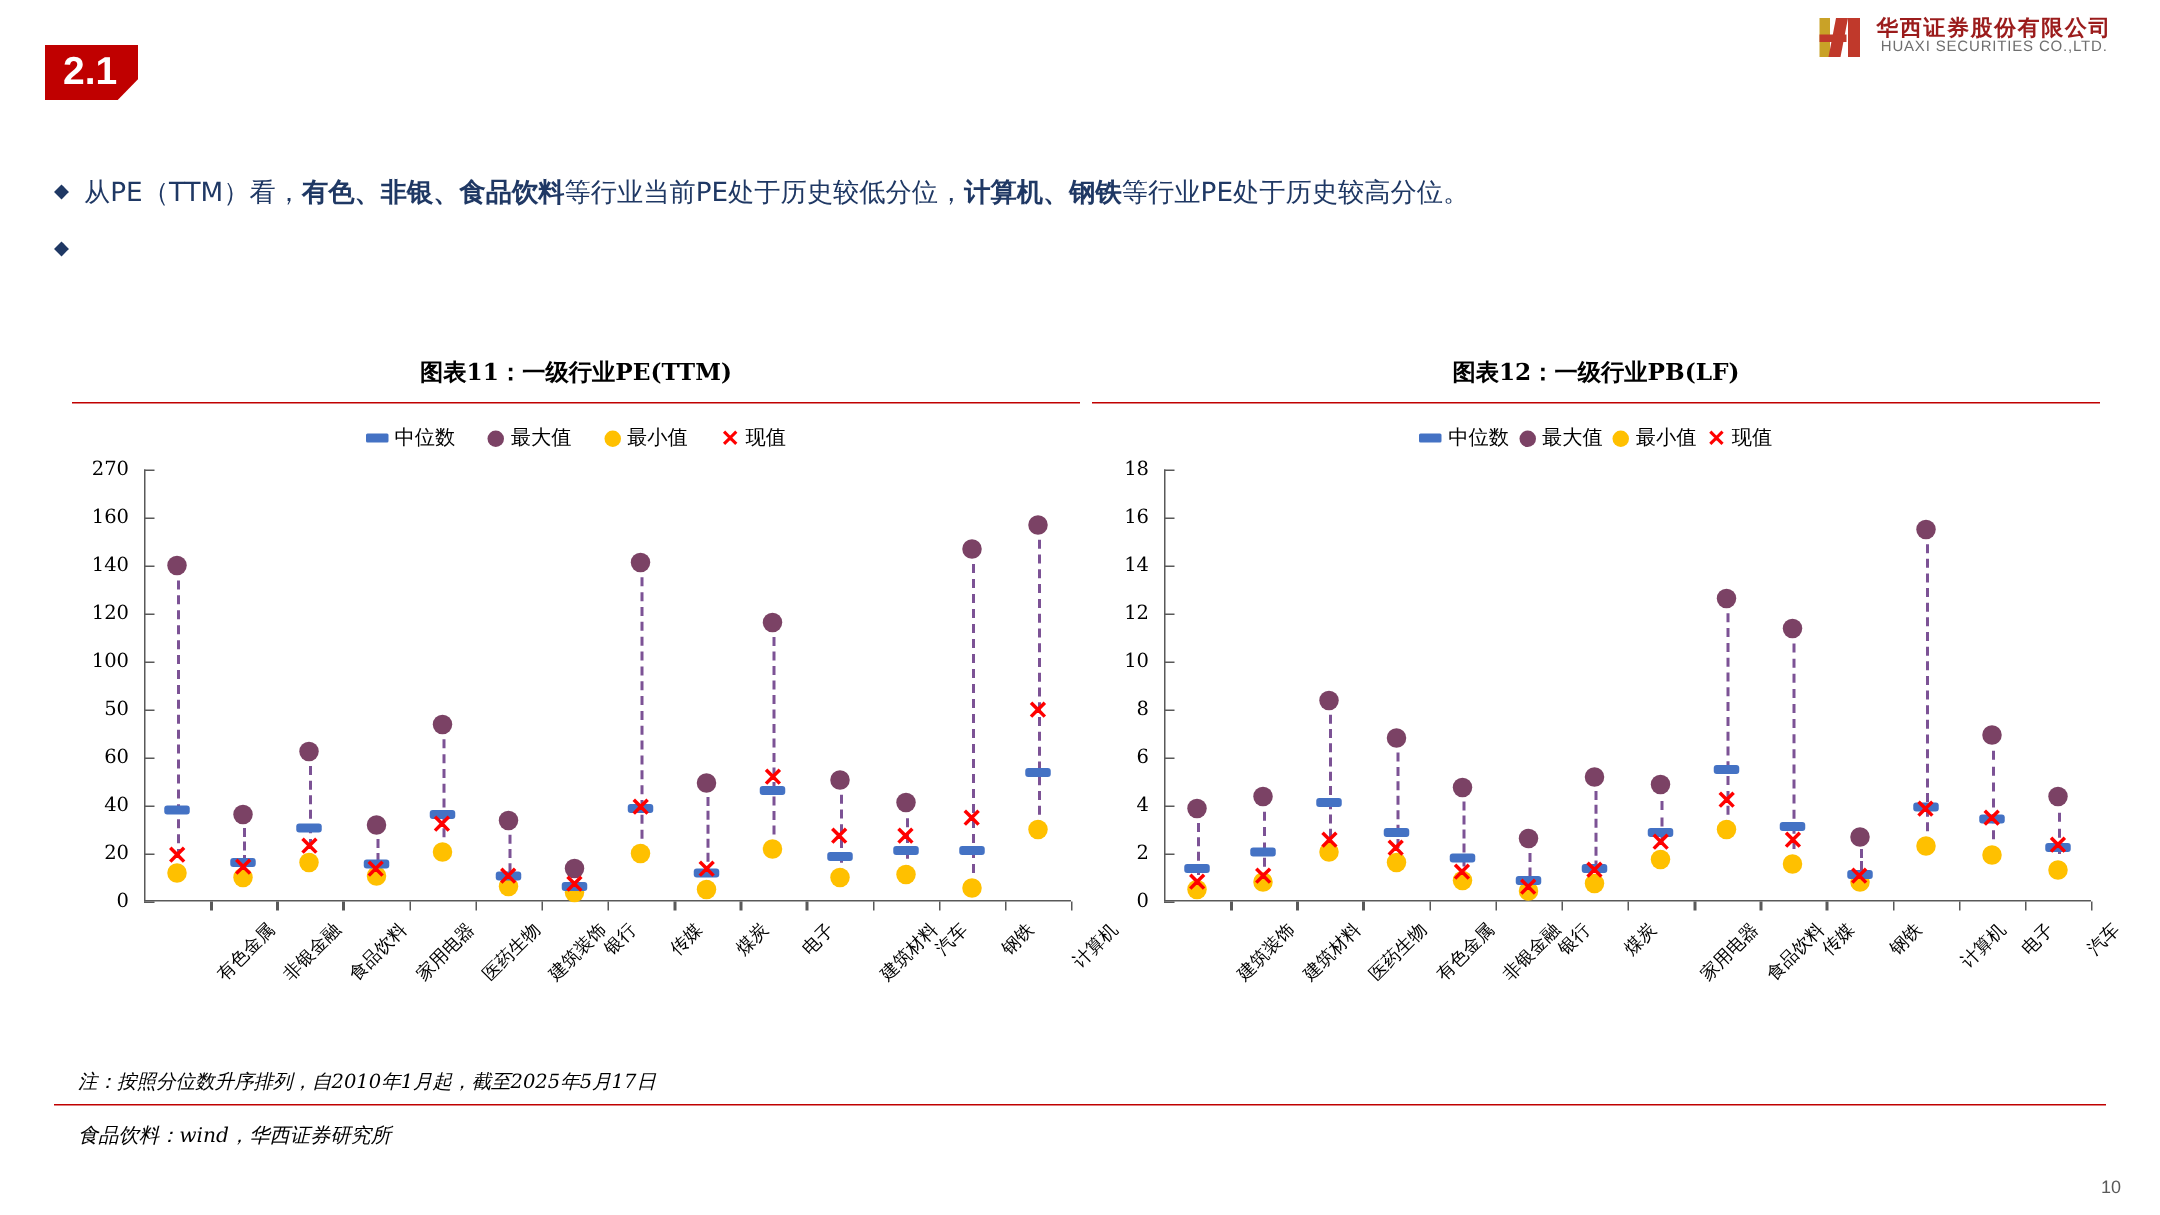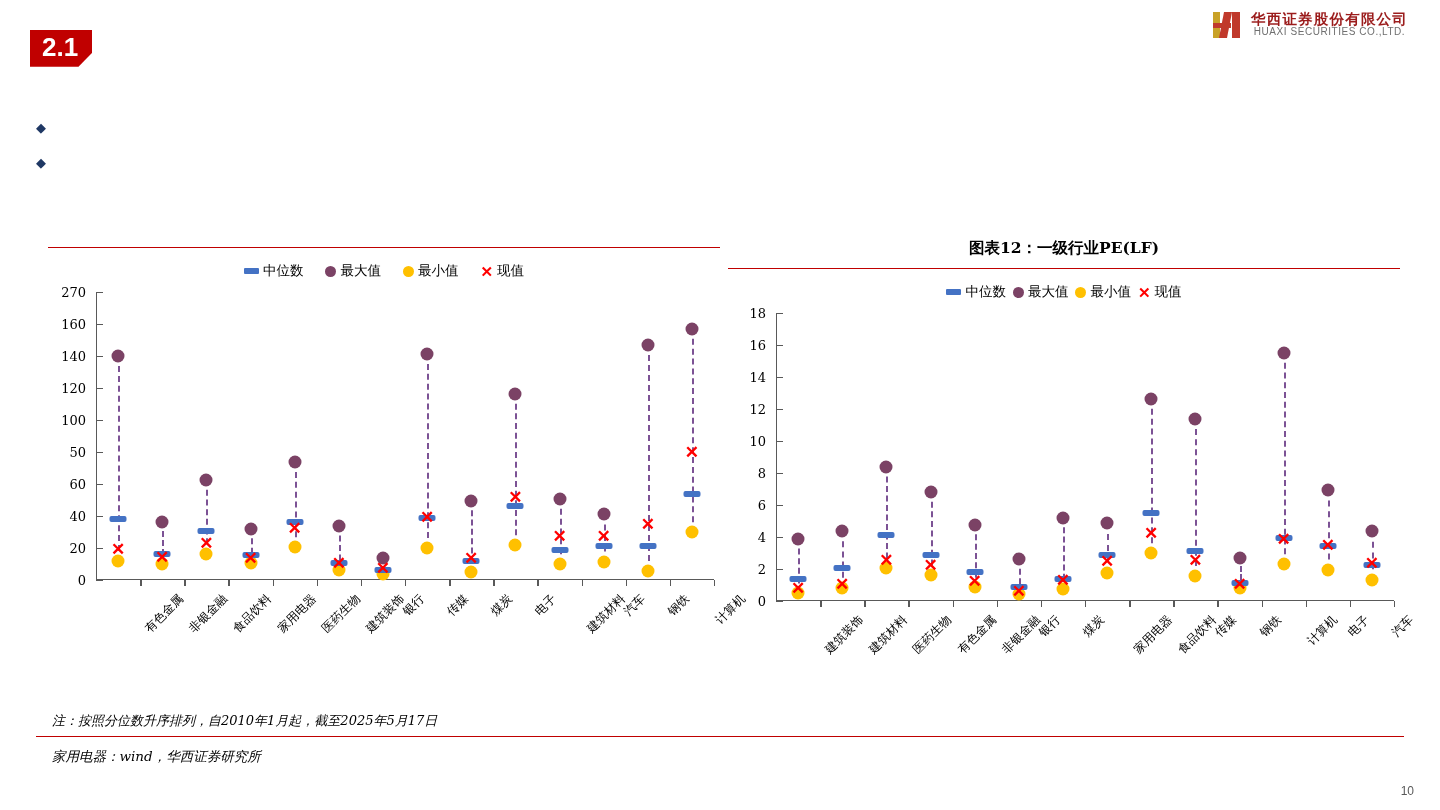--- a/index.html
+++ b/index.html
@@ -112,27 +112,29 @@
   </div>
 </div>
 
 <div class="sec-head">
   <div class="sec-num">2.1</div>
 </div>
 
 <div class="bullets">
   <div class="bullet">
     <span class="dot">◆</span>
+    <span>从PE（TTM）看，<b>有色、非银、食品饮料</b>等行业当前PE处于历史较低分位，<b>计算机、钢铁</b>等行业PE处于历史较高分位。</span>
   </div>
   <div class="bullet">
     <span class="dot">◆</span>
   </div>
 </div>
 
 <div class="panel panel-l">
+  <div class="fig-title">图表11：一级行业PE(TTM)</div>
   <div class="fig-rule"></div>
   <div class="legend" id="legend-0">
       <div class="legend-item">
         <span class="lg-bar" style="background:#4472C4"></span>
         <span>中位数</span>
       </div>
       <div class="legend-item">
         <span class="lg-dot" style="background:#7B4265"></span>
         <span>最大值</span>
       </div>
@@ -269,21 +271,21 @@
         <div class="xlab" style="left: calc(67.8571% + 12px); top: 2px;">电子</div>
         <div class="xlab" style="left: calc(75% + 12px); top: 2px;">建筑材料</div>
         <div class="xlab" style="left: calc(82.1429% + 12px); top: 2px;">汽车</div>
         <div class="xlab" style="left: calc(89.2857% + 12px); top: 2px;">钢铁</div>
         <div class="xlab" style="left: calc(96.4286% + 12px); top: 2px;">计算机</div>
       </div>
   </div>
 </div>
 
 <div class="panel panel-r">
-  <div class="fig-title">图表12：一级行业PE(LF)</div>
+  <div class="fig-title">图表12：一级行业PB(LF)</div>
   <div class="fig-rule"></div>
   <div class="legend legend-r" id="legend-1">
       <div class="legend-item">
         <span class="lg-bar" style="background:#4472C4"></span>
         <span>中位数</span>
       </div>
       <div class="legend-item">
         <span class="lg-dot" style="background:#7B4265"></span>
         <span>最大值</span>
       </div>
@@ -421,14 +423,14 @@
         <div class="xlab" style="left: calc(75% + 12px); top: 2px;">钢铁</div>
         <div class="xlab" style="left: calc(82.1429% + 12px); top: 2px;">计算机</div>
         <div class="xlab" style="left: calc(89.2857% + 12px); top: 2px;">电子</div>
         <div class="xlab" style="left: calc(96.4286% + 12px); top: 2px;">汽车</div>
       </div>
   </div>
 </div>
 
 <div class="note">注：按照分位数升序排列，自2010年1月起，截至2025年5月17日</div>
 <div class="note-rule"></div>
-<div class="source">家用电器：wind，华西证券研究所</div>
+<div class="source">食品饮料：wind，华西证券研究所</div>
 <div class="pageno">10</div>
 
 </body></html>

